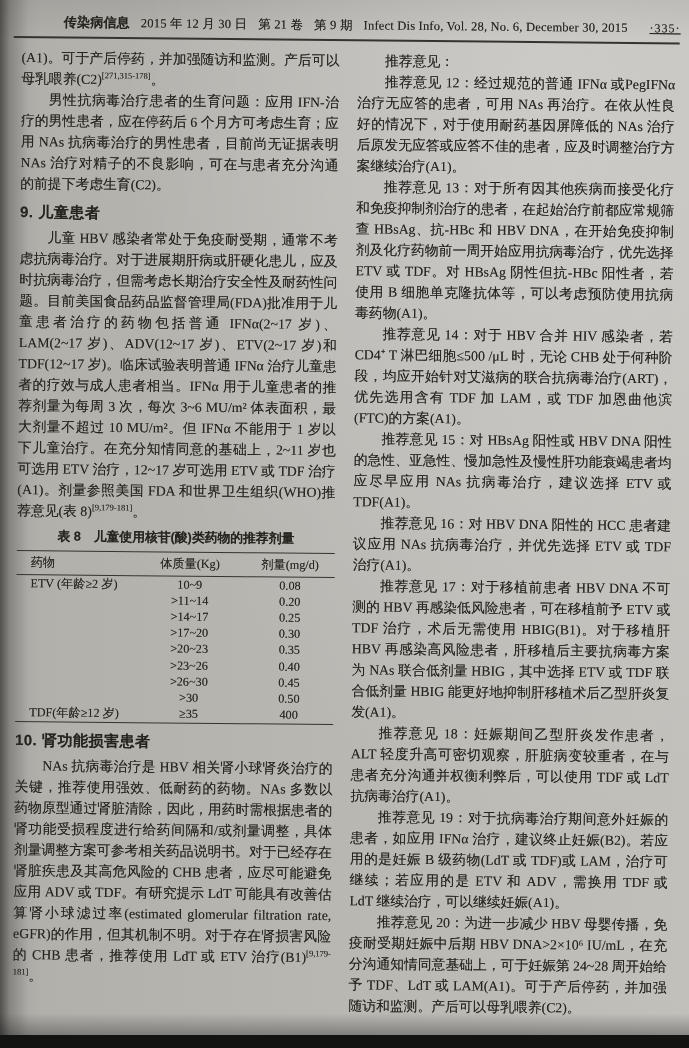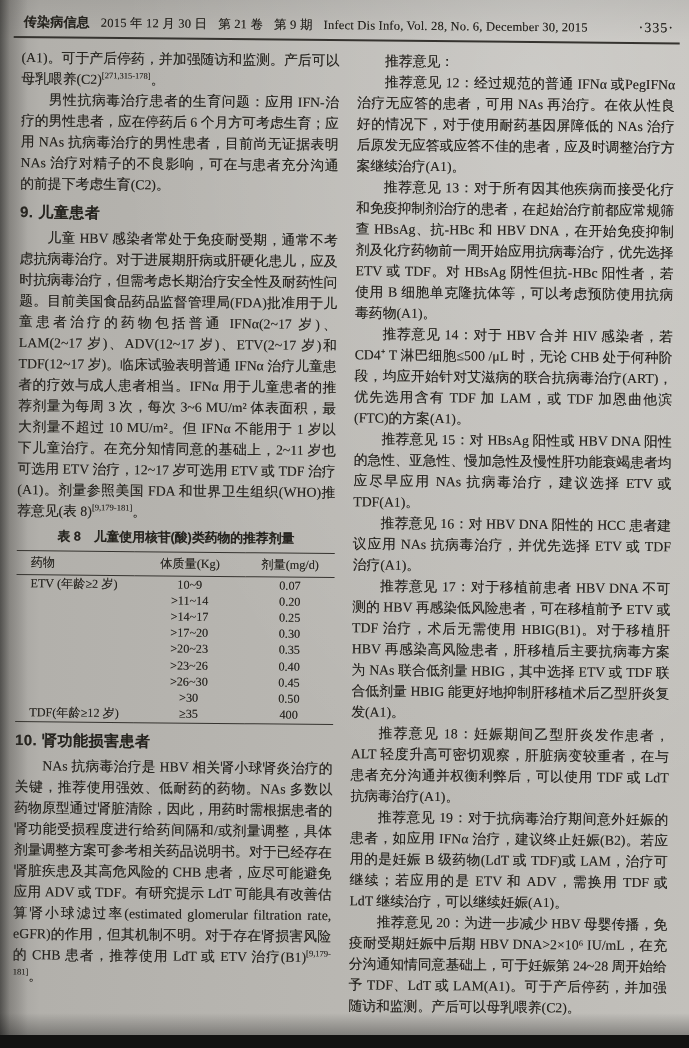--- a/index.html
+++ b/index.html
@@ -29,23 +29,23 @@
     color:#26241f;
     text-shadow:0 0 0.5px rgba(45,42,38,0.55);
   }
 
   .journal-header {
     display:flex; align-items:baseline; gap:11px;
     font-size:12.5px; line-height:16px; letter-spacing:0.2px;
     padding:6px 6px 6px 10px; white-space:nowrap;
     border-bottom:2px solid #35332f;
   }
-  .journal-header .cn-title { font-weight:bold; font-size:13px; }
+  .journal-header .cn-title { font-weight:bold; font-size:13px;margin-left:40px; }
   .journal-header .spacer { flex:1; }
-  .journal-header .pageno { font-size:14px; letter-spacing:1px; }
+  .journal-header .pageno { font-size:12px; letter-spacing:1px;text-decoration:underline; }
 
   .columns { display:flex; gap:18px; padding:9px 4px 0 8px; }
   .col { flex:1; min-width:0; font-size:13.8px; line-height:21px; text-align:justify; }
 
   .col p.para { margin:0; }
   .col p.indent { text-indent:2em; }
   .col h3.heading { font-size:15px; line-height:21px; margin:7px 0 5px 0; font-weight:bold; font-family:"Liberation Sans", sans-serif; letter-spacing:0.5px; }
   sup { font-size:8.5px; line-height:0; }
 
   .table-block { margin:6px 0 5px 0; }
@@ -90,21 +90,21 @@
               <tr>
                 <td class="c-drug">药物</td>
                 <td class="c-weight">体质量(Kg)</td>
                 <td class="c-dose">剂量(mg/d)</td>
               </tr>
             </thead>
             <tbody>
                 <tr>
                   <td class="c-drug">ETV (年龄≥2 岁)</td>
                   <td class="c-weight">10~9</td>
-                  <td class="c-dose">0.07</td>
+                  <td class="c-dose">0.08</td>
                 </tr>
                 <tr>
                   <td class="c-drug"></td>
                   <td class="c-weight">&gt;11~14</td>
                   <td class="c-dose">0.20</td>
                 </tr>
                 <tr>
                   <td class="c-drug"></td>
                   <td class="c-weight">&gt;14~17</td>
                   <td class="c-dose">0.25</td>

